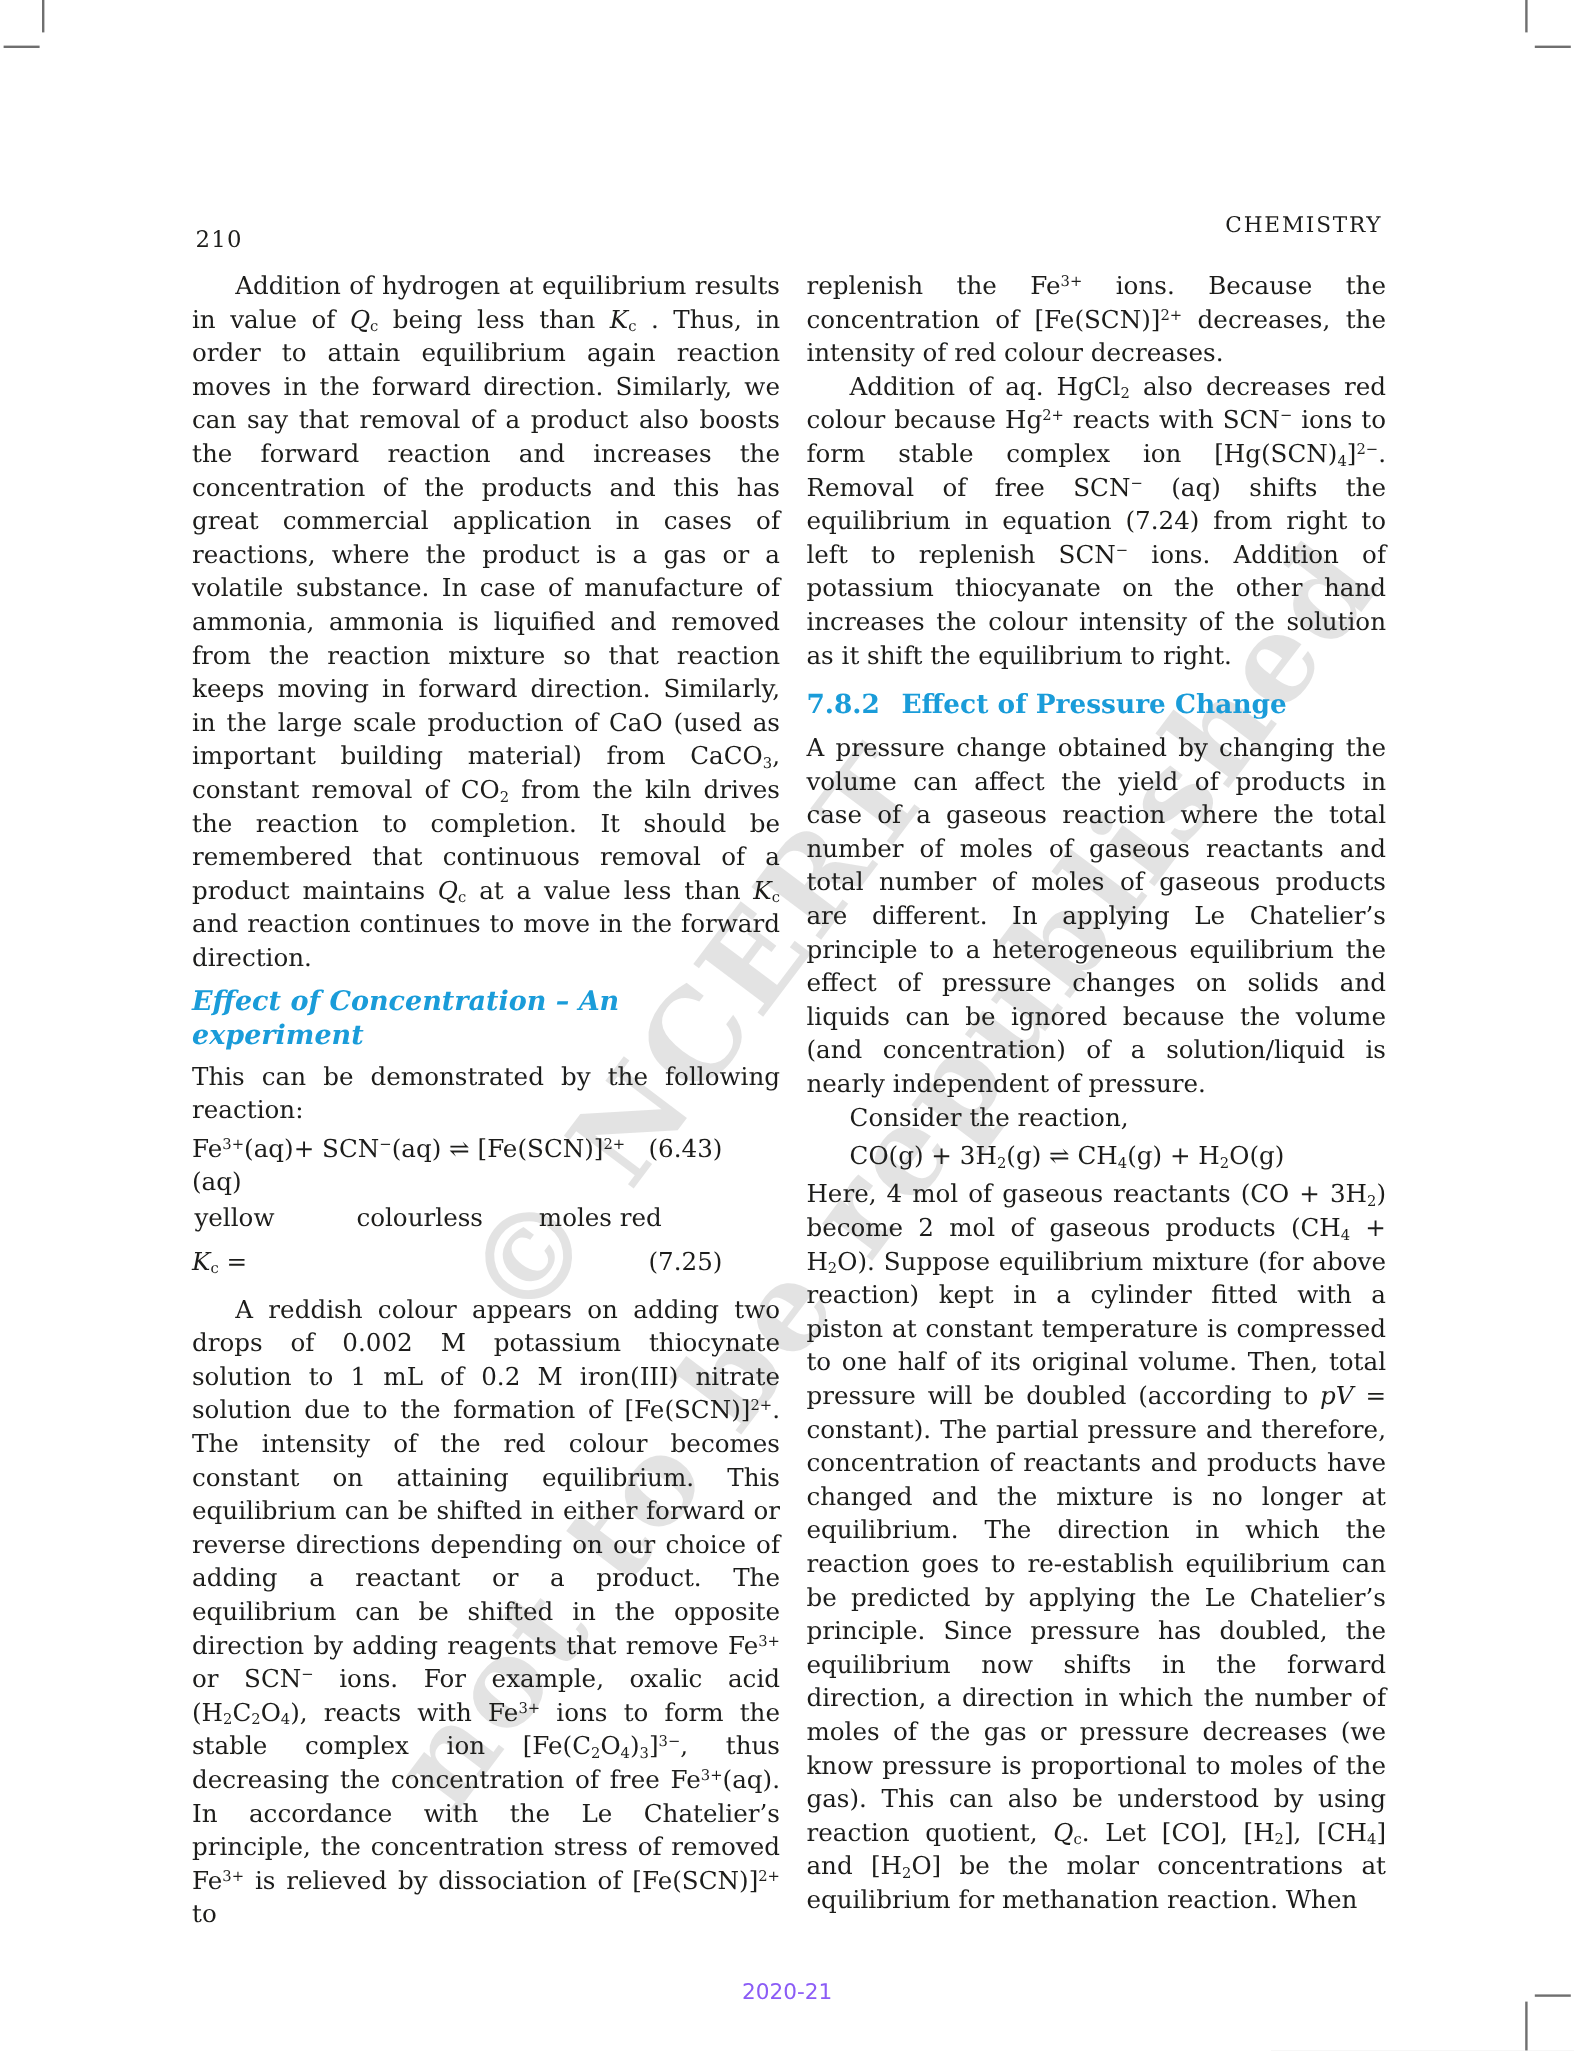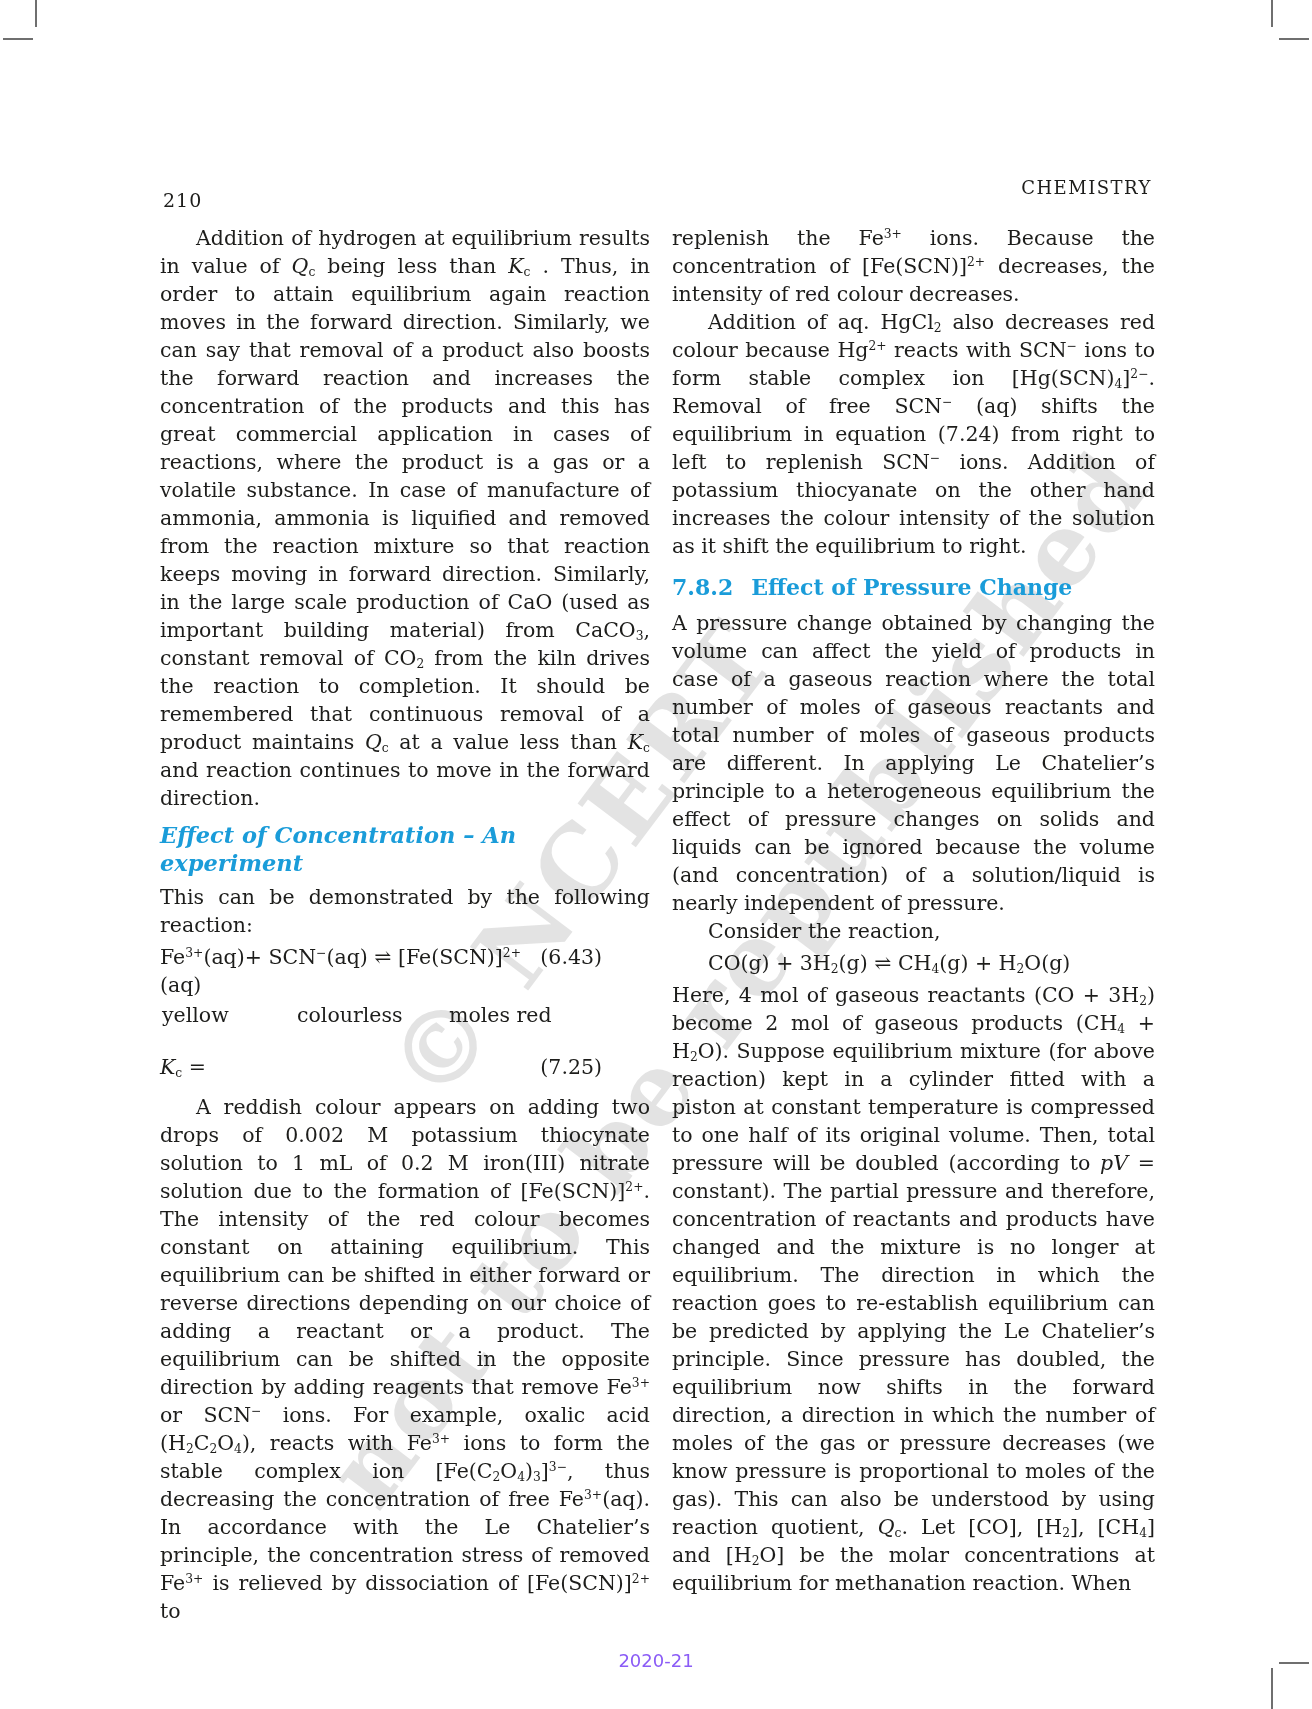--- a/index.html
+++ b/index.html
@@ -39,21 +39,21 @@
     margin:9px 0 6px; text-align:left;
     font-size:22.5px; font-weight:bold; font-style:italic;
   }
   .h-section { margin:13px 0 8px; text-align:left; font-size:22px; font-weight:bold; }
   .h-section .sec-no { margin-right:18px; }
   .eq-row { display:flex; justify-content:space-between; align-items:baseline;
     margin:4px 0 2px; padding-right:48px; text-align:left; }
   .labels-row { position:relative; height:32px; text-align:center; }
   .labels-row span { position:absolute; top:0; }
   .lab-1 { left:2px; } .lab-2 { left:137px; } .lab-3 { left:289px; }
-  .frac-block { display:flex; align-items:center; margin:20px 0 12px; padding-right:48px; text-align:left;gap:11px; }
+  .frac-block { display:flex; align-items:center; margin:4px 0 12px; padding-right:48px; text-align:left;gap:11px; }
   .frac { display:inline-block; text-align:center; margin-left:14px; }
   .frac .num { padding:0 8px 4px; border-bottom:1.7px solid #1d1d1b; margin-bottom:4px; }
   .frac .den { padding:0 8px; }
   .eq-label { margin-left:auto; }
   .chem-eq { text-align:left; text-indent:36px; margin:4px 0; }
 </style>
 </head>
 <body>
 
 <div class="page">

